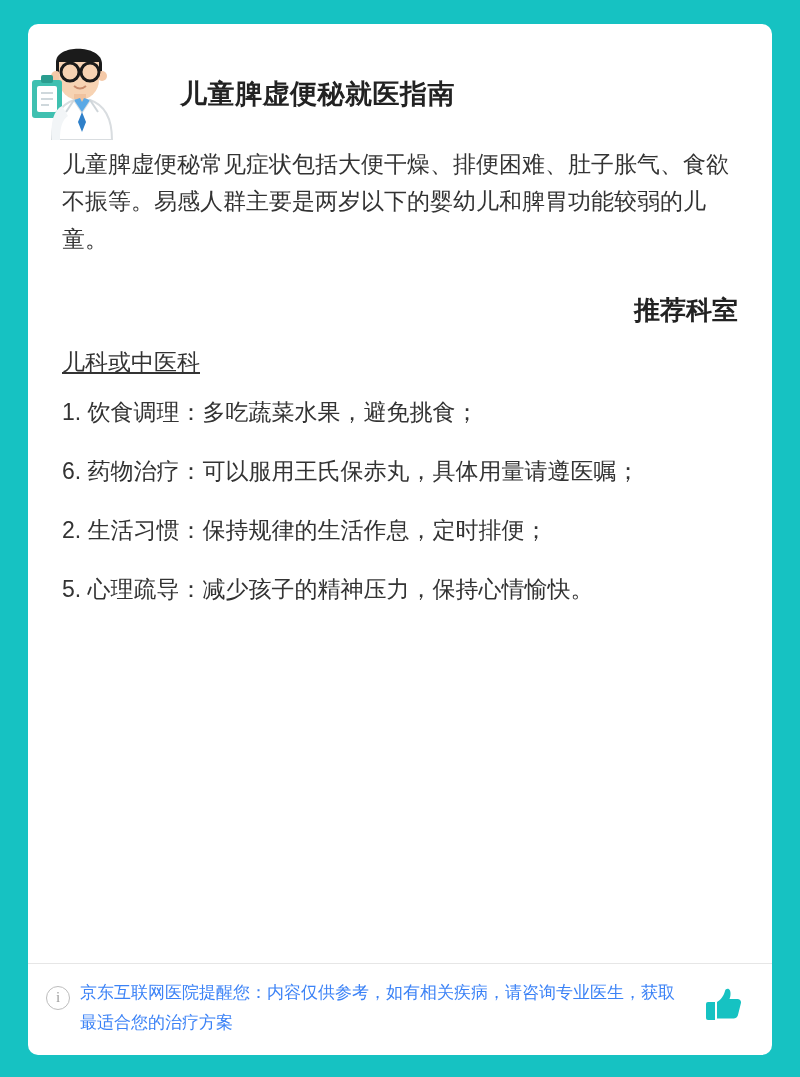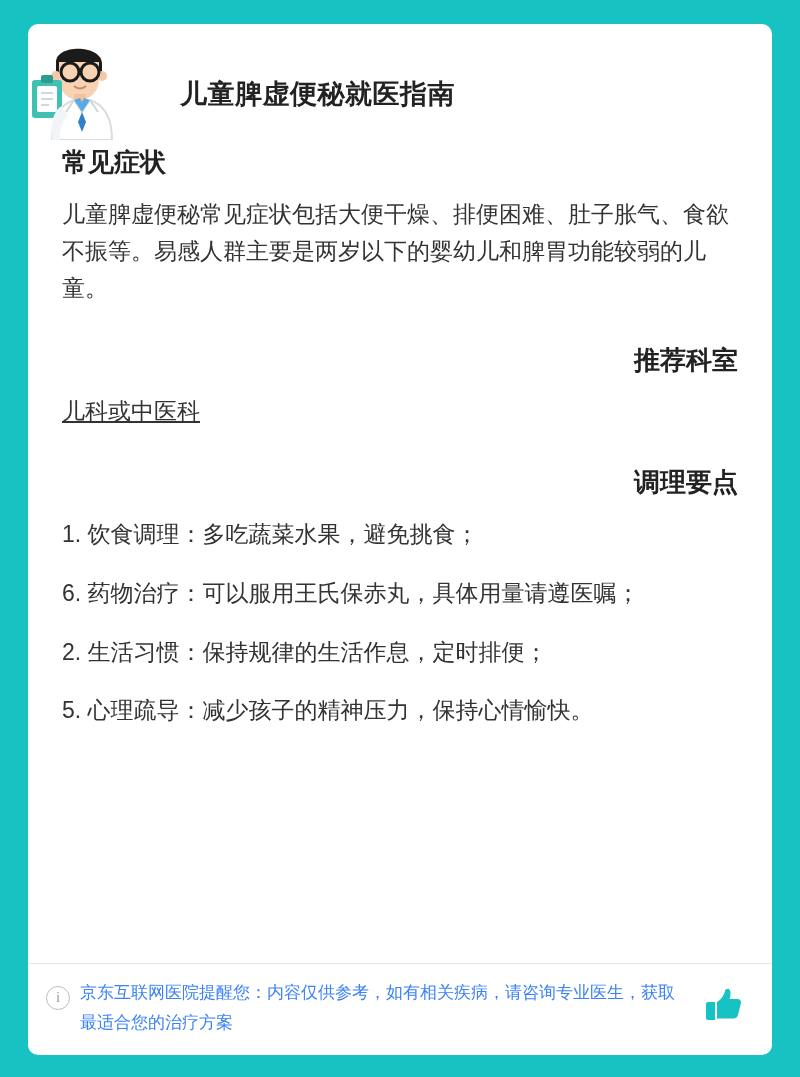--- a/index.html
+++ b/index.html
@@ -163,27 +163,25 @@
         <line x1="15" y1="77" x2="23" y2="77" stroke="#cfd8dc" stroke-width="2"></line>
 
         <path d="M26 112 C24 94, 28 82, 36 78 L42 88 C36 92, 34 100, 34 112 Z" fill="#f2f5f7"></path>
       </svg>
     </div>
 
     <div class="title">儿童脾虚便秘就医指南</div>
 
     <div class="content">
 
-      <h2 class="section">常见症状</h2>
       <p class="body">儿童脾虚便秘常见症状包括大便干燥、排便困难、肚子胀气、食欲不振等。易感人群主要是两岁以下的婴幼儿和脾胃功能较弱的儿童。</p>
 
       <h2 class="section spaced">推荐科室</h2>
       <p class="plain">儿科或中医科</p>
 
-      <h2 class="section spaced">调理要点</h2>
       <ol class="steps">
         <li>1. 饮食调理：多吃蔬菜水果，避免挑食；</li>
         <li>6. 药物治疗：可以服用王氏保赤丸，具体用量请遵医嘱；</li>
         <li>2. 生活习惯：保持规律的生活作息，定时排便；</li>
         <li>5. 心理疏导：减少孩子的精神压力，保持心情愉快。</li>
       </ol>
     </div>
 
     <div class="footer">
       <div class="info-icon">i</div>

